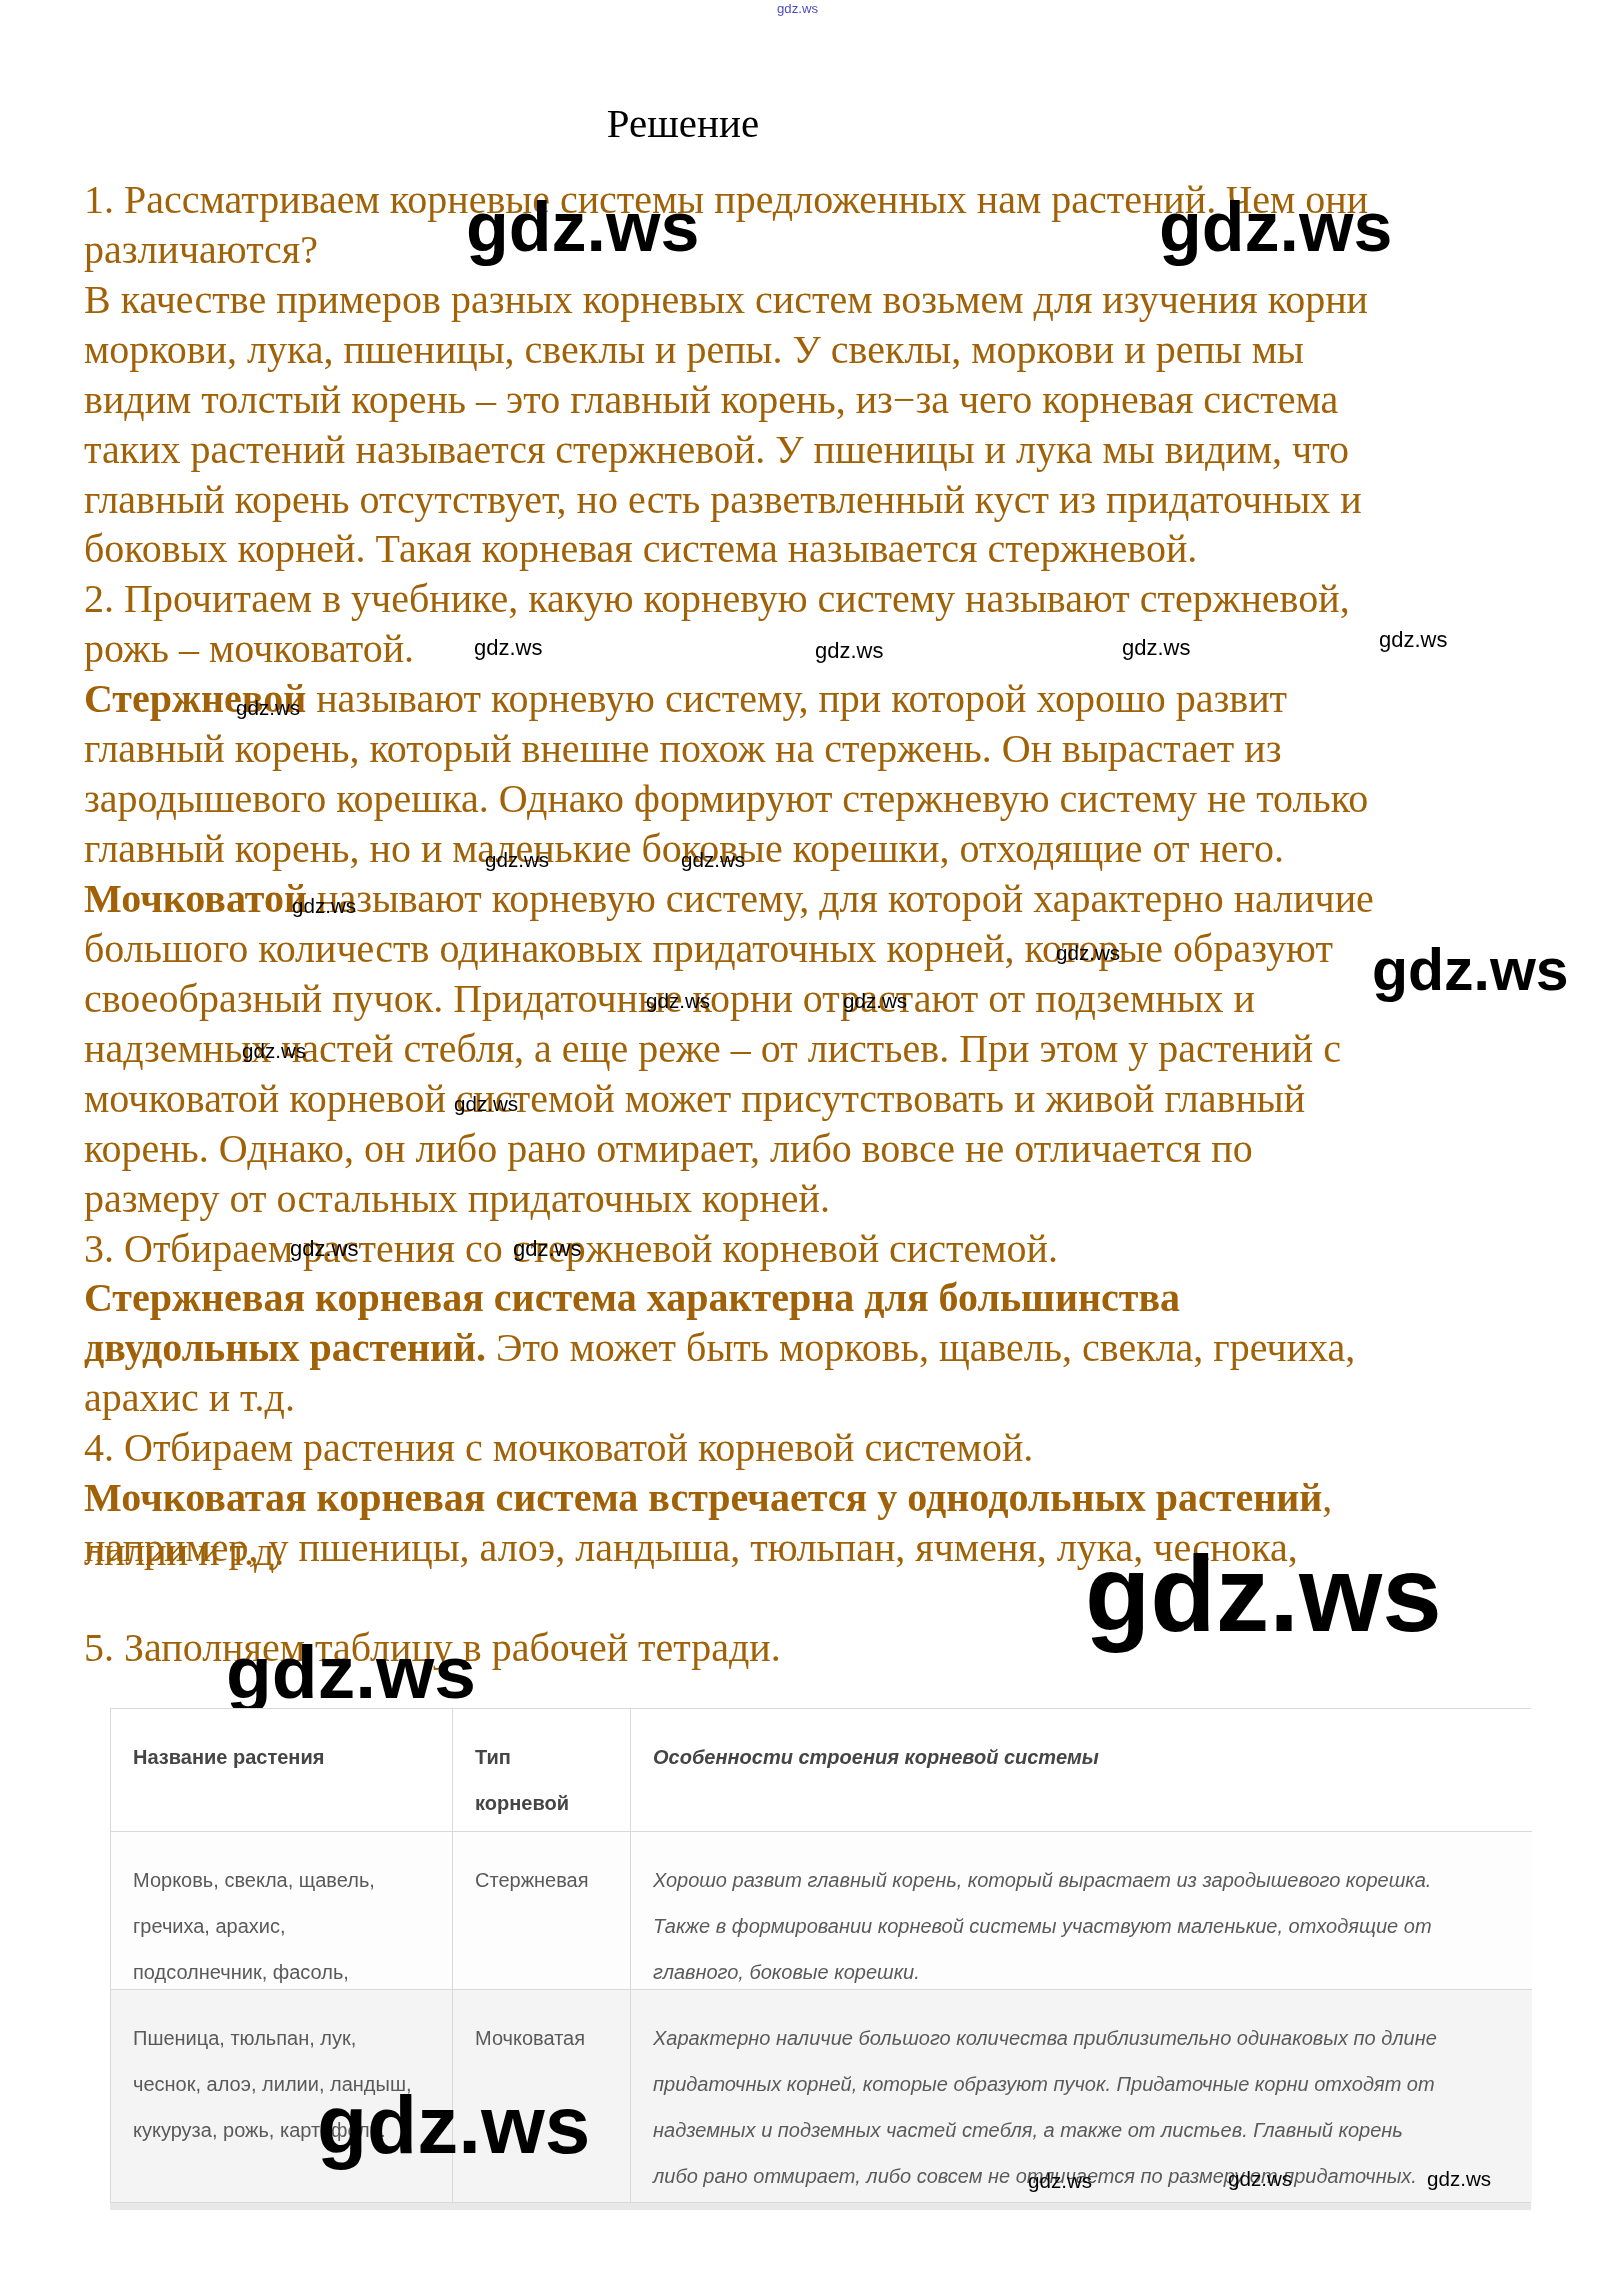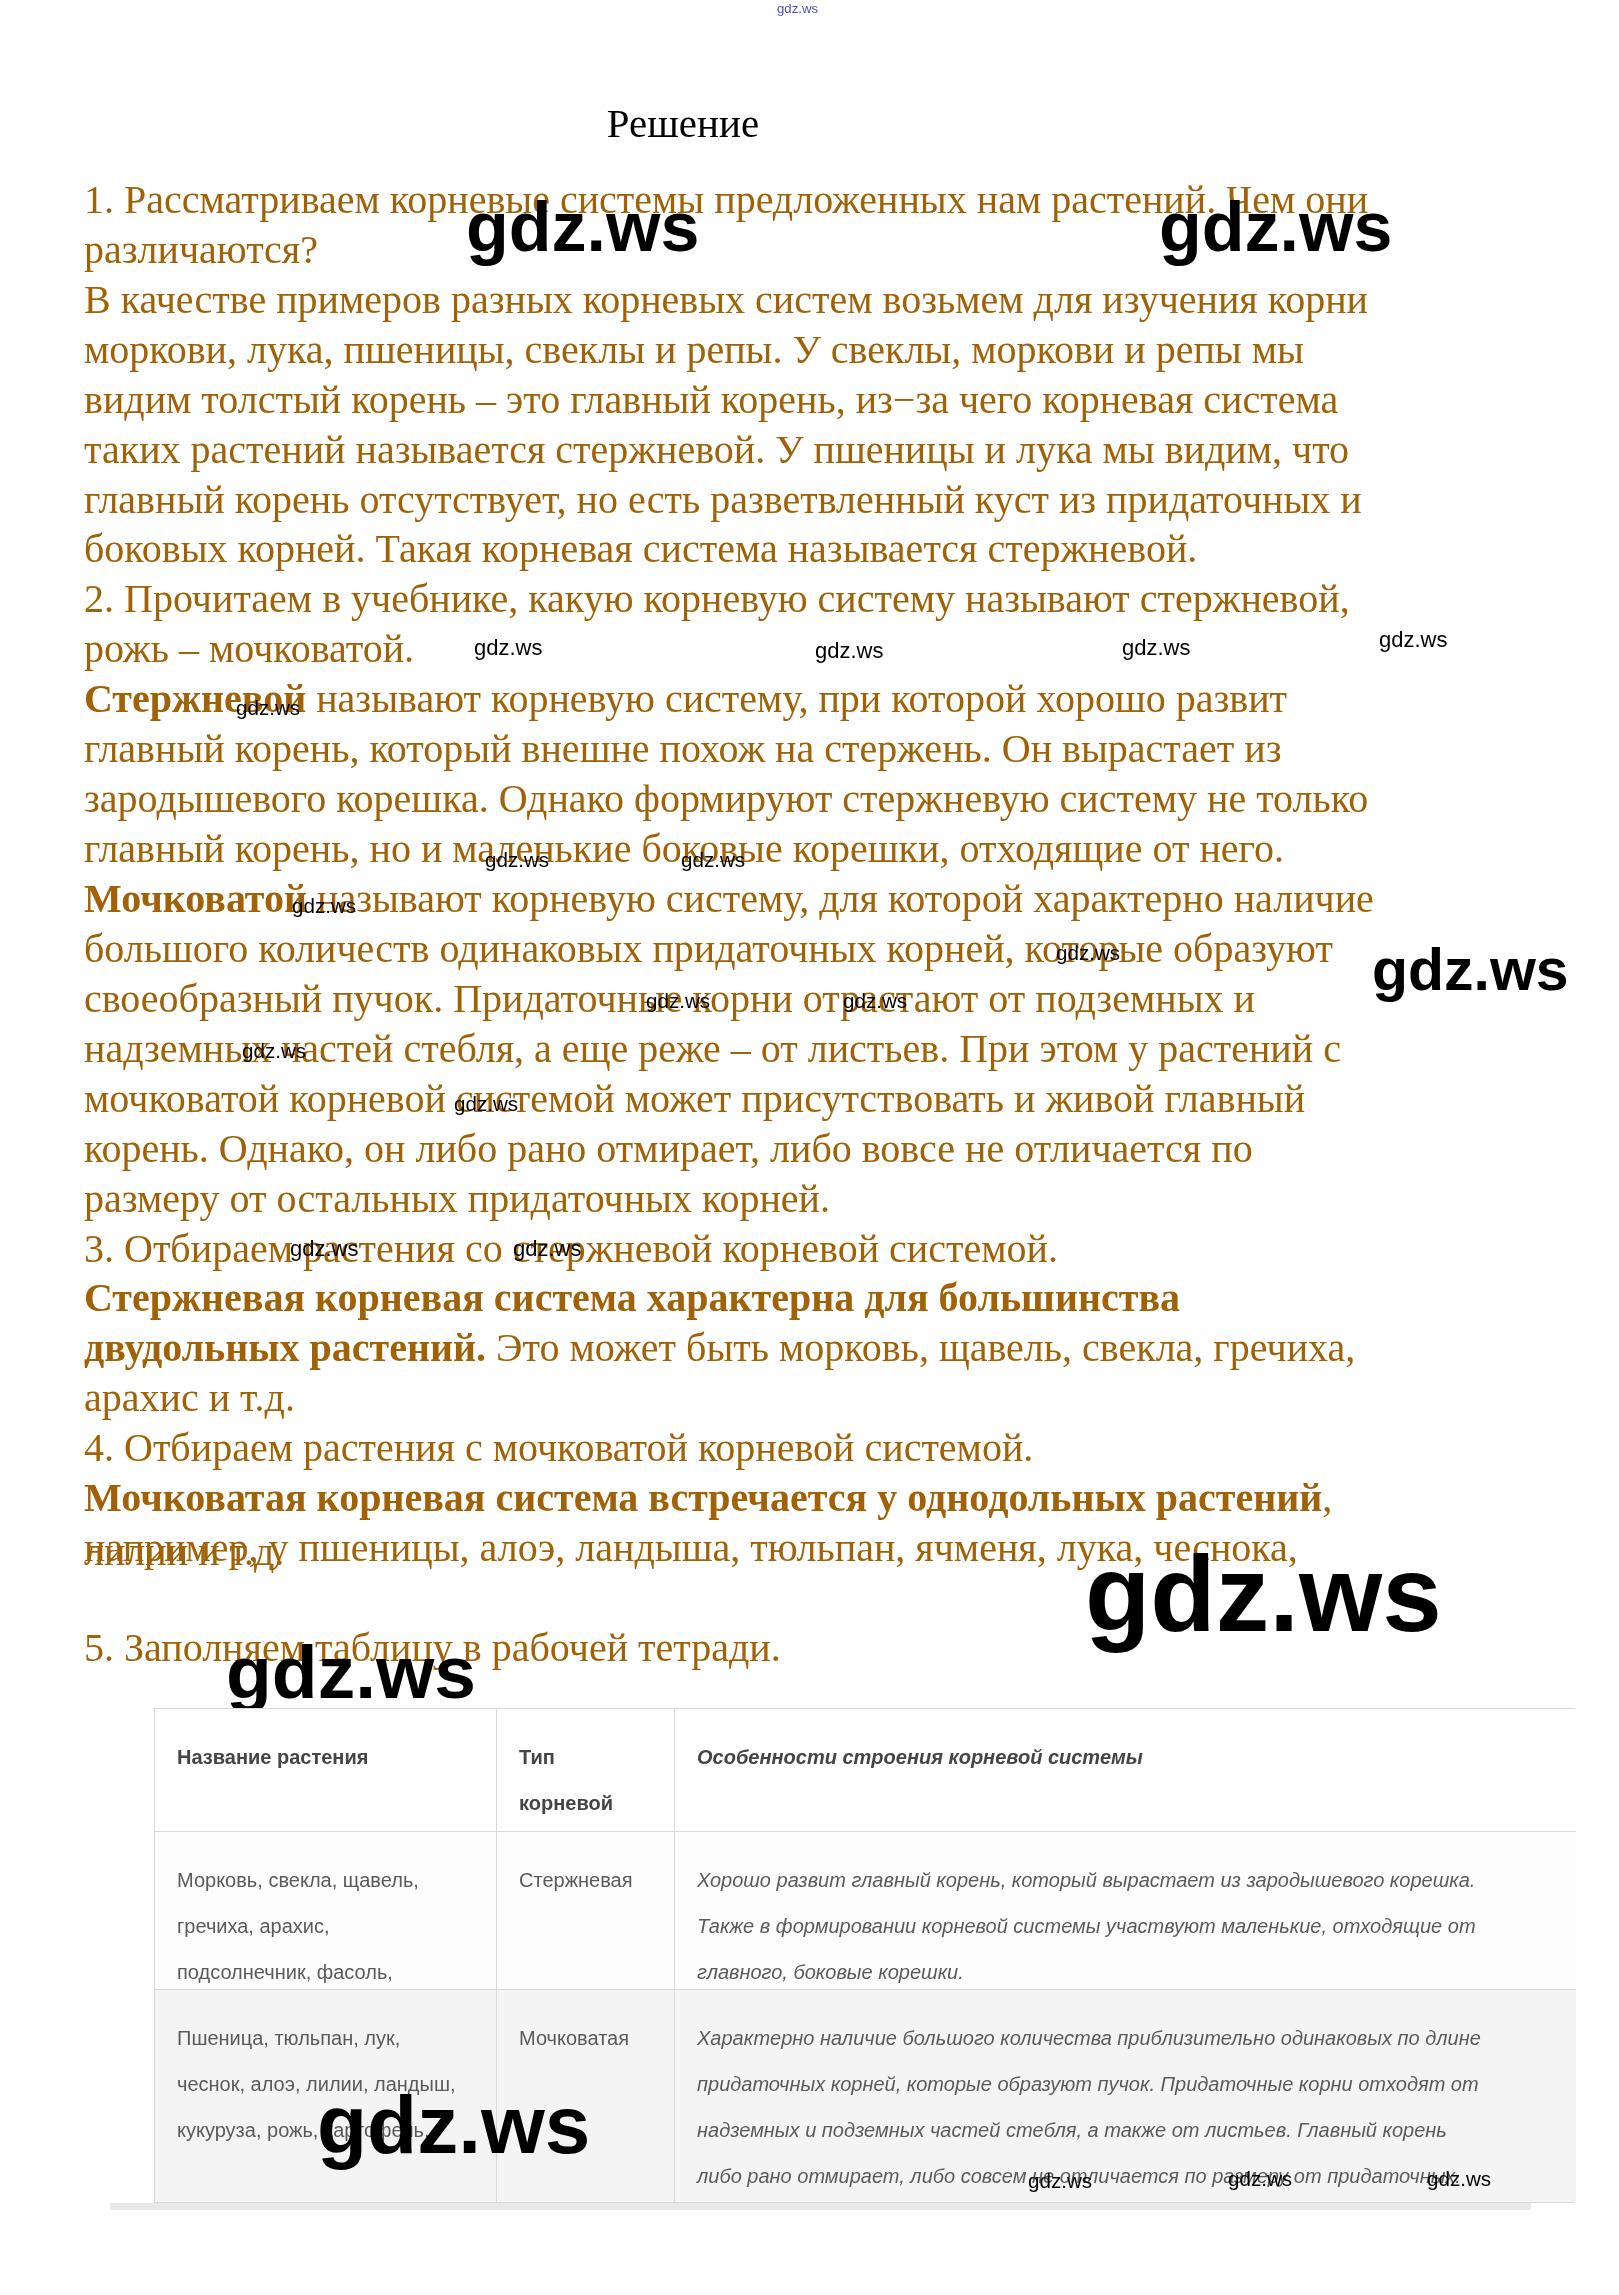--- a/index.html
+++ b/index.html
@@ -10,21 +10,21 @@
   .line{position:absolute;left:84px;font-size:40px;line-height:1;white-space:nowrap;color:#a16207;}
   .line .b{font-weight:bold;}
   .wm{position:absolute;font-family:"Liberation Sans",sans-serif;color:#000;
       white-space:nowrap;line-height:1;}
   .wm.sm{font-size:20.6px;font-weight:normal;}
   .wm.lg{font-weight:bold;}
   .wm.blue{color:#4d4dc3;}
   .tbl{position:absolute;left:110px;top:1708px;width:1421px;display:grid;
        grid-template-columns:342px 178px 901px;grid-template-rows:123px 158px 212px;
        border:1.5px solid #d9d9d9;box-sizing:border-box;
-       font-family:"Liberation Sans",sans-serif;background:#fff;margin-left:44px;}
+       font-family:"Liberation Sans",sans-serif;background:#fff;}
   .cell{border-right:1.5px solid #d9d9d9;border-bottom:1.5px solid #d9d9d9;
         padding:25px 29px 0 22px;font-size:20px;line-height:46px;color:#5a5a5a;
         box-sizing:border-box;overflow:hidden;background:#fdfdfd;}
   .cell.hdr{font-weight:bold;color:#454545;background:#ffffff;}
   .cell.c3{padding-right:88px;}
   .cell.lastcol{border-right:none;font-style:italic;}
   .cell.lastrow{border-bottom:none;}
   .cell.r2{background:#f4f4f4;}
   .band{position:absolute;left:110px;top:2203px;width:1421px;height:6.6px;background:#e8e8e8;}
 </style>

